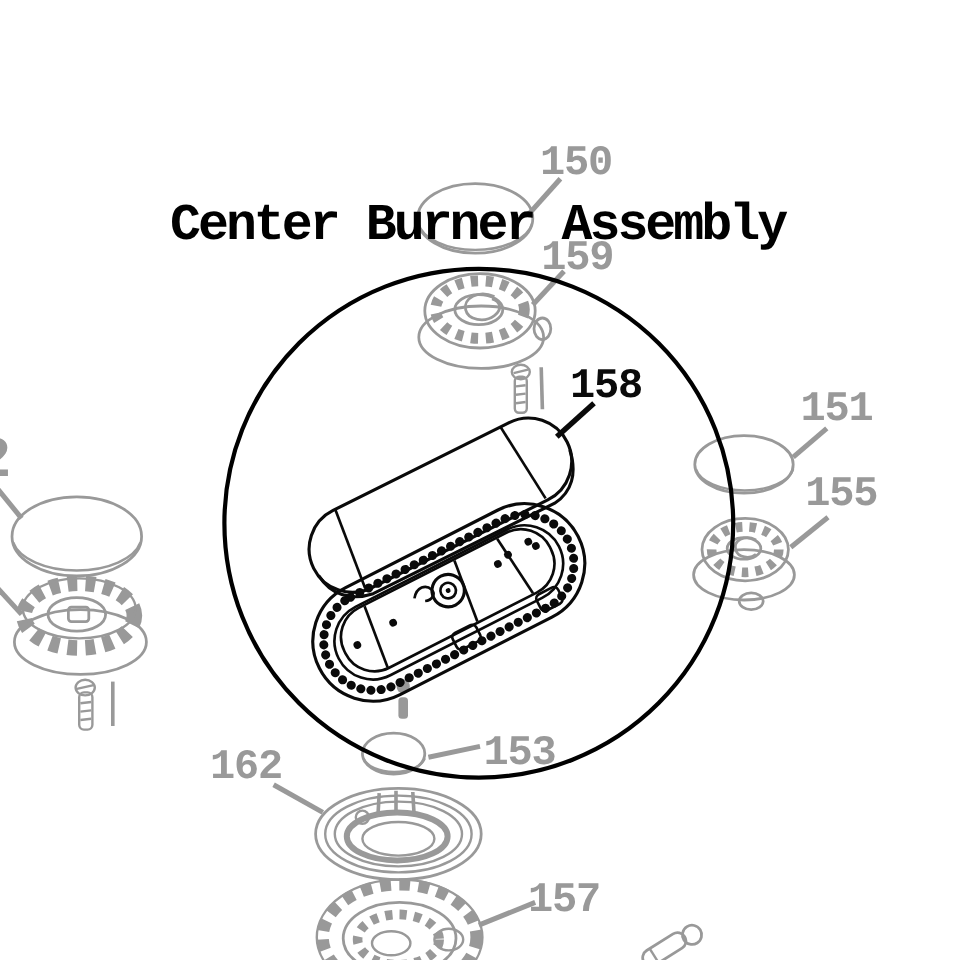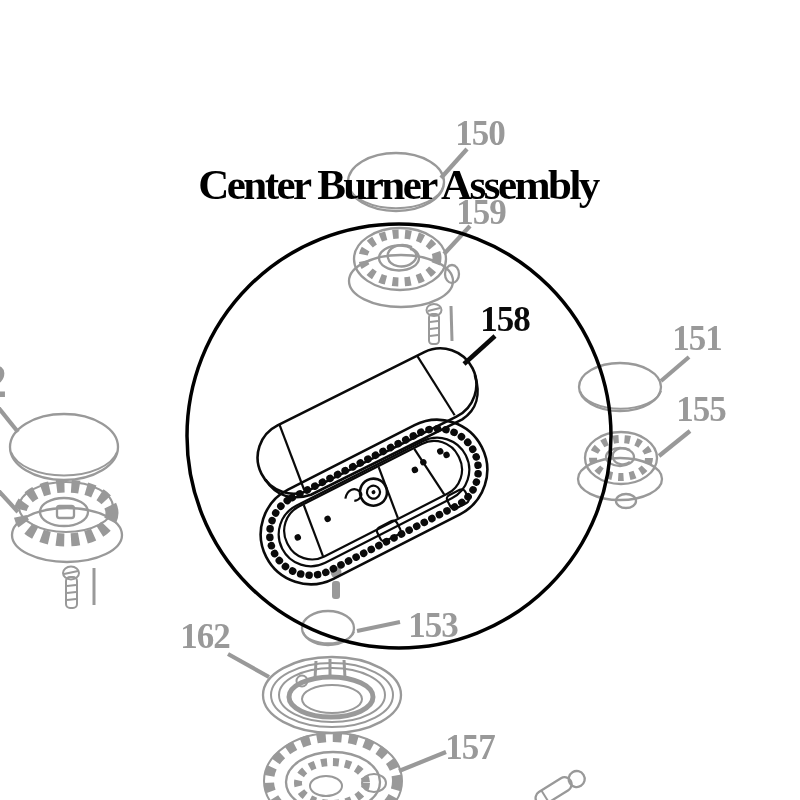--- a/index.html
+++ b/index.html
@@ -1,16 +1,16 @@
 <!DOCTYPE html>
 <html style="--gray: #999999; --black: #0a0a0a; --circle: #000000; --bg: #ffffff;"><head>
 <meta charset="utf-8">
 <style>
   html,body{margin:0;padding:0;background:#fff;width:800px;height:800px;overflow:hidden;}
-  #stage{position:relative;width:800px;height:588px;background:var(--bg,#fff);font-family:Liberation Serif, serif;}
+  #stage{position:relative;width:800px;height:588px;background:var(--bg,#fff);font-family:Liberation Mono, monospace;}
   svg{display:block;}
   
   .gs{stroke:var(--gray,#999);fill:none;stroke-width:2.3px;}
   .gs-thin{stroke:var(--gray,#999);fill:none;stroke-width:2px;}
   .gfill{fill:var(--gray,#999);stroke:none;}
   .scallop{stroke:var(--gray,#999);fill:none;}
   .leader-g{stroke:var(--gray,#999);stroke-width:4.2px;fill:none;}
   .tick-g{stroke:var(--gray,#999);stroke-width:3px;fill:none;}
   
   .bs{stroke:var(--black,#0a0a0a);fill:none;stroke-width:2.6px;}

